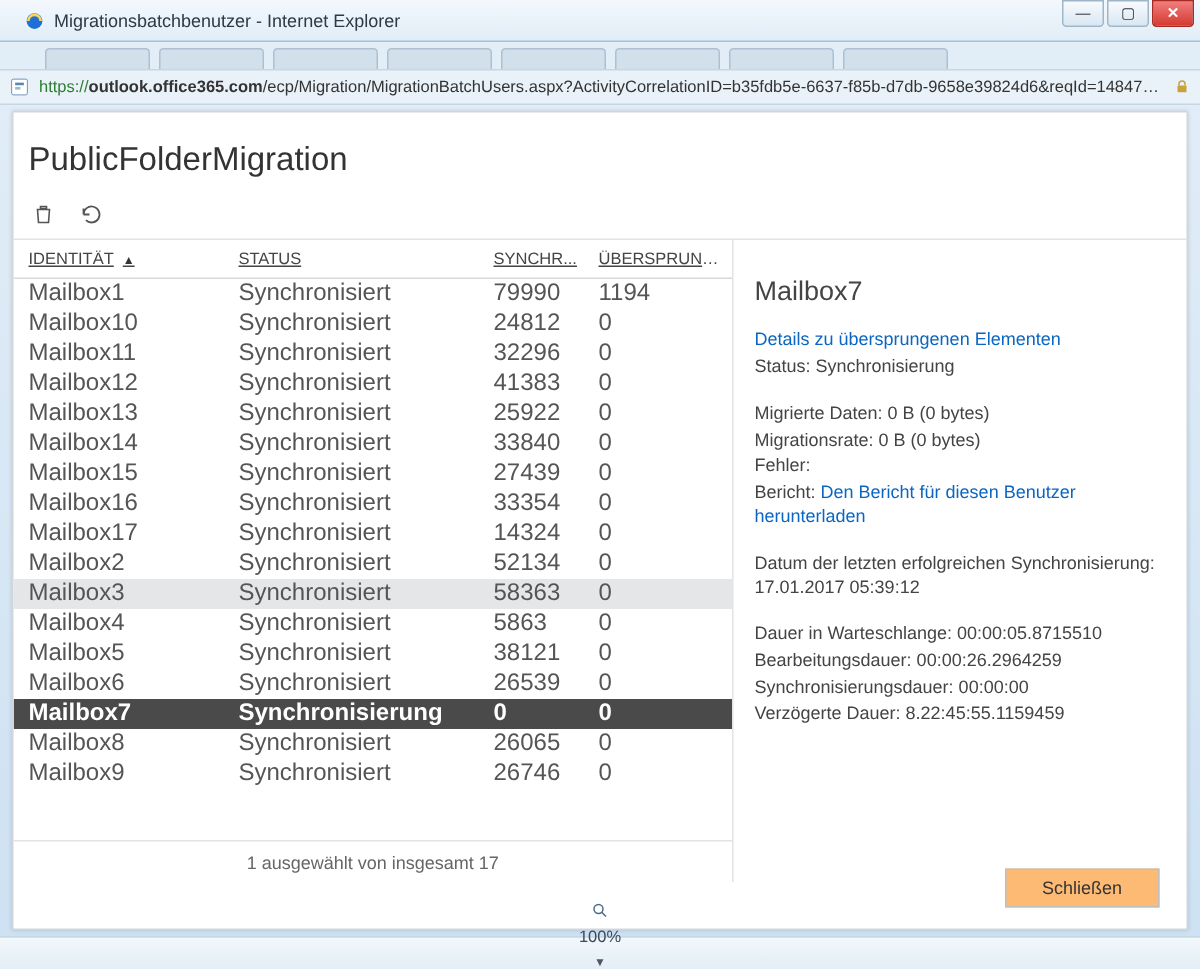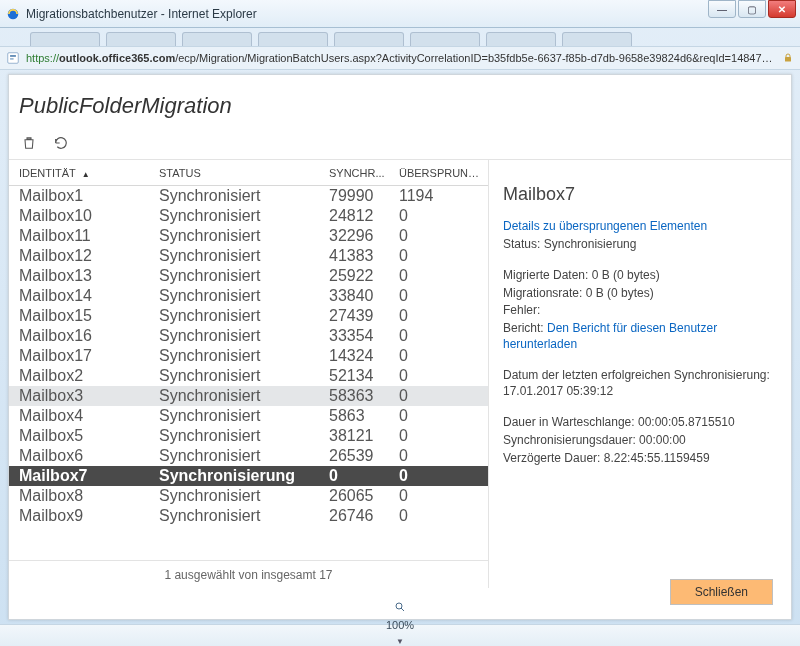--- a/index.html
+++ b/index.html
@@ -12,21 +12,21 @@
     height: 646px;
     overflow: hidden;
     position: relative;
   }
   .window-chrome {
     height: 28px;
     background: linear-gradient(#f3f8fd, #e1edf7);
     border-bottom: 1px solid #a7bfd3;
     display: flex;
     align-items: center;
-    padding-left: 6px;
+    padding-left: 16px;
     position: relative;
   }
   .window-chrome .title-bar {
     display: flex; align-items: center; gap: 6px;
     font-size: 12px; color: #2b3a46;
   }
   .window-chrome .ie-icon svg { width: 14px; height: 14px; display: block; }
   .win-buttons {
     position: absolute; right: 4px; top: 0; display: flex;
   }
@@ -68,21 +68,20 @@
   .addr-row .url .secure { color: #2e7d32; }
   .addr-row .lock-icon svg { width: 12px; height: 12px; display:block; }
   .page-area {
     position: absolute; left: 8px; right: 8px; top: 74px; bottom: 26px;
     background: #fff; border: 1px solid #cfd6dc;
     box-shadow: 0 0 3px rgba(0,0,0,0.15);
   }
   h1.page-title {
     font-weight: 300; font-size: 22px; color: #333;
     padding: 18px 0 16px 10px;
-    font-style: italic;
   }
   .toolbar {
     display: flex; gap: 16px; padding: 0 0 8px 12px; color: #555;
   }
   .toolbar .ico { width: 16px; height: 16px; cursor: pointer; }
   .content-split { display: flex; border-top: 1px solid #e3e3e3; }
   .list-pane { width: 480px; border-right: 1px solid #e3e3e3; }
   .detail-pane { flex: 1; padding: 24px 12px 0 14px; font-size: 12px; color: #444; }
   .grid {
     height: 400px; overflow: hidden;
@@ -92,21 +91,21 @@
     grid-template-columns: 140px 170px 70px 90px;
     align-items: center;
     padding: 0 4px;
     font-size: 16px;
   }
   .grid-head {
     height: 26px; border-bottom: 1px solid #d8d8d8;
     color: #444; font-weight: normal;
     text-transform: uppercase; font-size: 11px;
   }
-  .grid-head .cell { padding-left: 6px; white-space: nowrap; overflow: hidden; text-overflow: ellipsis; position: relative; }
+  .grid-head .cell { padding-left: 6px; white-space: nowrap; overflow: hidden; text-overflow: ellipsis; position: relative; text-decoration: underline; }
   .grid-head .sort-ind { font-size: 8px; margin-left: 6px; color: #333; }
   .grid-body { height: 372px; overflow-y: auto; }
   .grid-row {
     height: 20px; color: #555;
   }
   .grid-row .cell { padding-left: 6px; white-space: nowrap; overflow: hidden; text-overflow: ellipsis; }
   .grid-row.hovered { background: #e4e6e8; }
   .grid-row.selected { background: #4a4a4a; color: #fff; font-weight: bold; }
   .grid-row.selected .cell { color: #fff; }
   .col-num { text-align: left; }
@@ -336,20 +335,21 @@
         <p>Fehler:</p>
         <p>
           <span>Bericht:</span> <a href="#">Den Bericht für diesen Benutzer herunterladen</a>
         </p>
       </div>
       <div class="block">
         <p>Datum der letzten erfolgreichen Synchronisierung: 17.01.2017 05:39:12</p>
       </div>
       <div class="block">
         <p>Dauer in Warteschlange: 00:00:05.8715510</p>
+        <p>Bearbeitungsdauer: 00:00:26.2964259</p>
         <p>Synchronisierungsdauer: 00:00:00</p>
         <p>Verzögerte Dauer: 8.22:45:55.1159459</p>
       </div>
     </div>
   </div>
 
   <div class="footer-btns">
     <button>Schließen</button>
   </div>
 </div>

